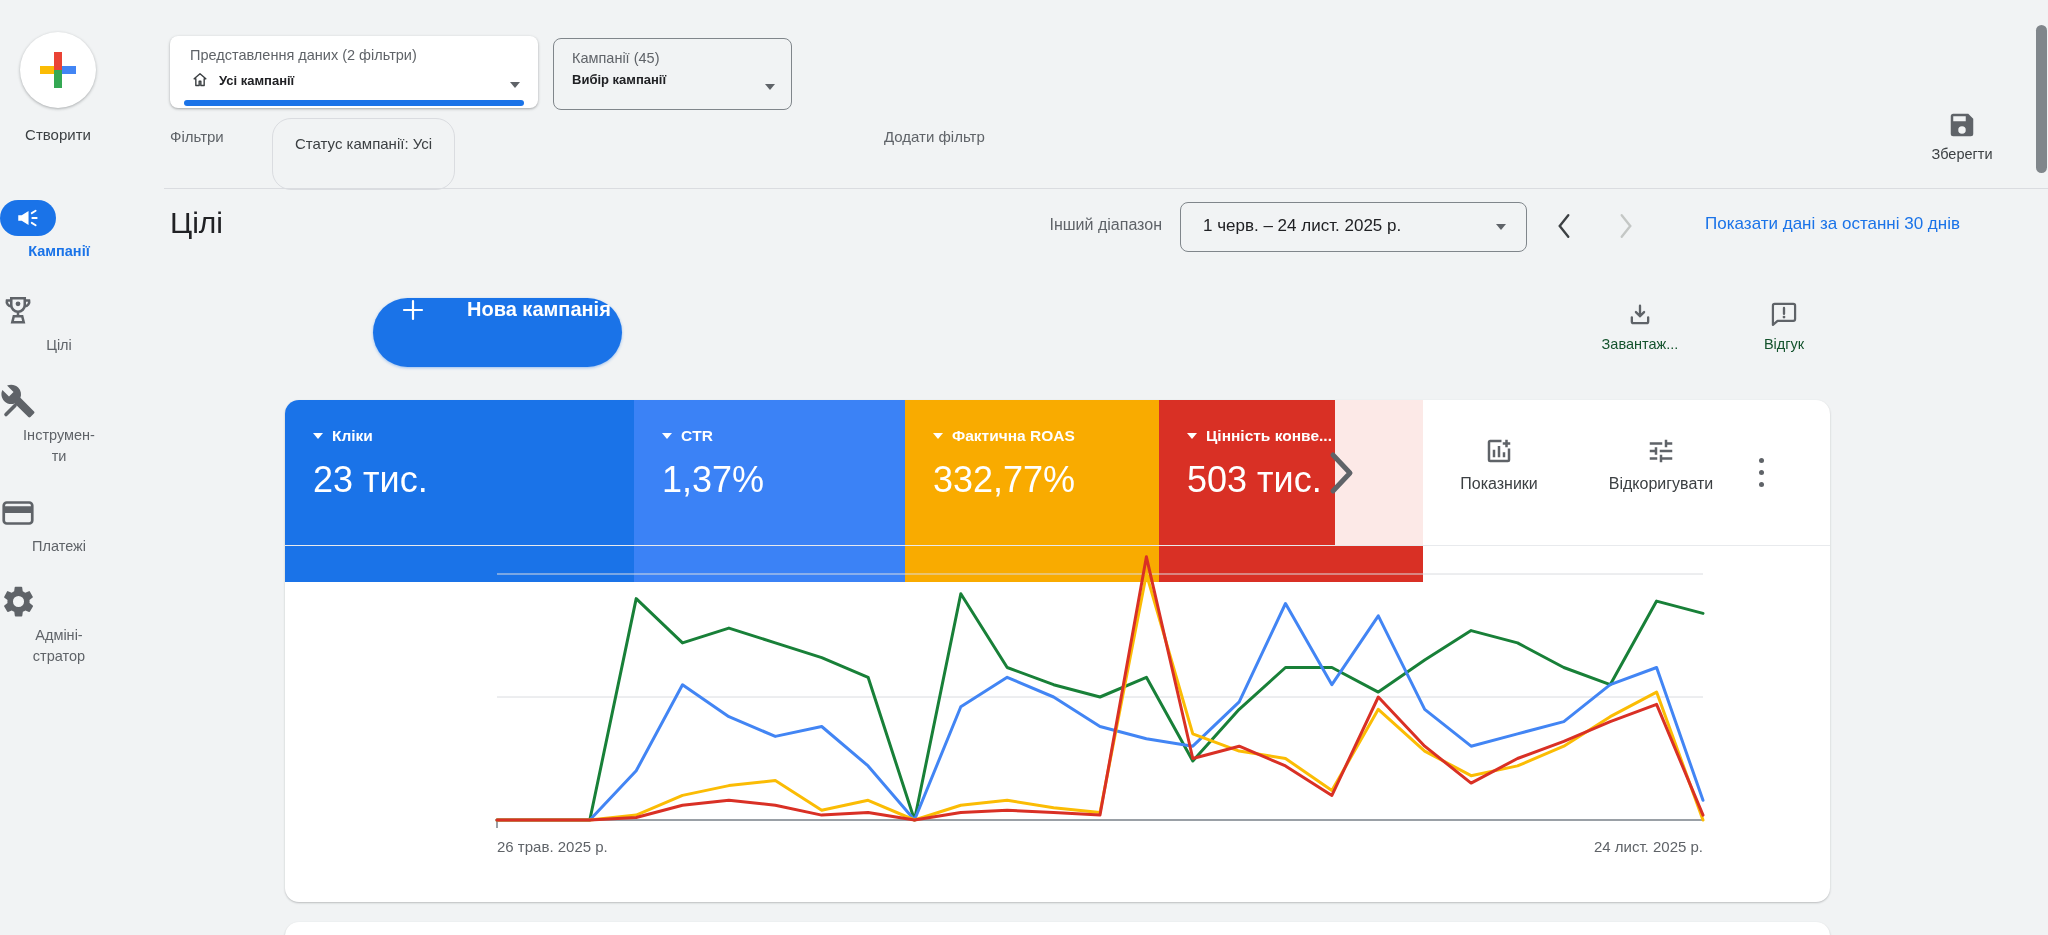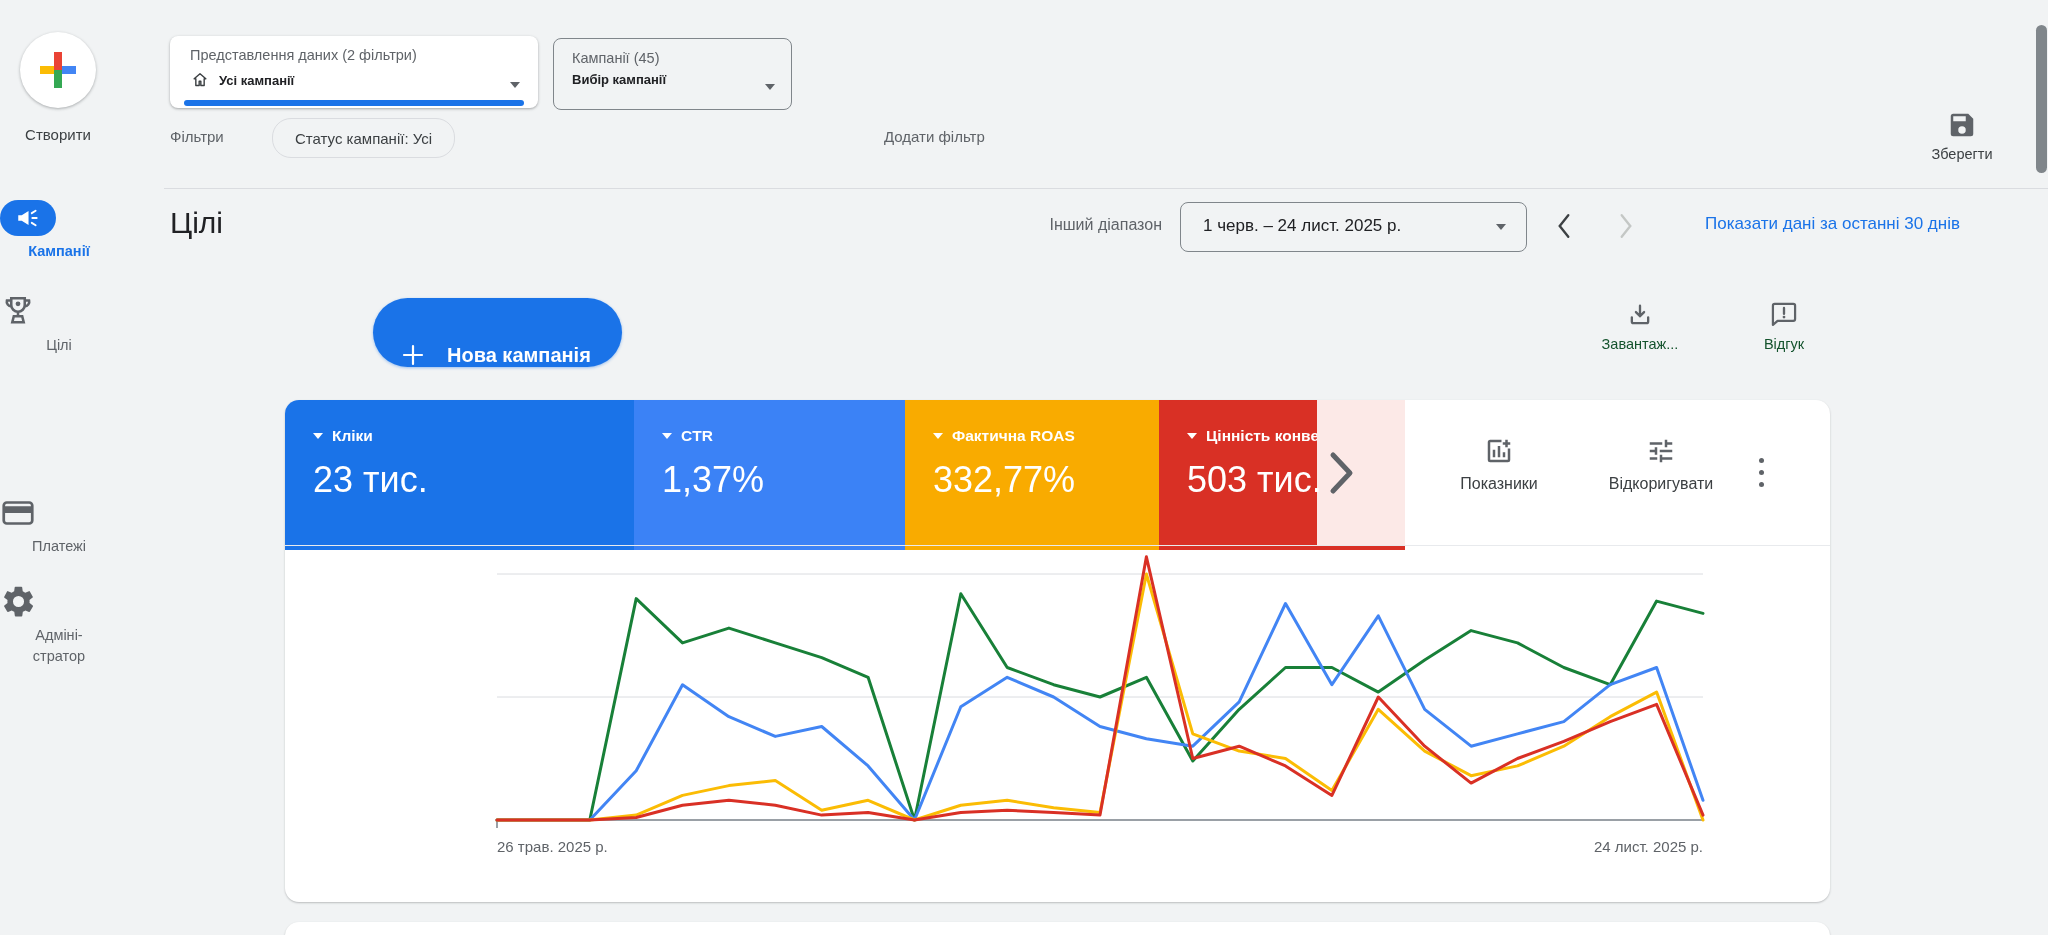--- a/index.html
+++ b/index.html
@@ -13,35 +13,35 @@
   
   .dd-card{position:absolute;background:#fff;border-radius:8px;box-shadow:0 1px 3px rgba(60,64,67,.3),0 1px 2px rgba(60,64,67,.15);}
   .dd-outline{position:absolute;border:1px solid #80868b;border-radius:8px;background:transparent;}
   .dd-title{position:absolute;left:20px;top:11px;font-size:14.5px;color:#5f6368;white-space:nowrap;}
   .dd-value{position:absolute;left:20px;top:34px;font-size:13px;font-weight:bold;color:#202124;display:flex;align-items:center;gap:9px;white-space:nowrap;}
   .caret{width:0;height:0;border-left:5.5px solid transparent;border-right:5.5px solid transparent;border-top:6.5px solid #5f6368;}
   .caret-w{width:0;height:0;border-left:5px solid transparent;border-right:5px solid transparent;border-top:6px solid #fff;}
   .blue-underline{position:absolute;left:14px;right:14px;bottom:2px;height:6px;border-radius:3px;background:#1a73e8;}
   
   .chip{position:absolute;top:118px;height:38px;border:1px solid #dadce0;border-radius:19px;
-        display:inline-flex;align-items:center;padding:0 22px;font-size:15px;color:#3c4043;white-space:nowrap;background:transparent;}
+        display:inline-flex;padding:16px 22px;font-size:15px;color:#3c4043;white-space:nowrap;background:transparent;}
   
   .side-item{position:absolute;left:0;width:118px;display:flex;flex-direction:column;}
   .side-label{font-size:14.5px;color:#5f6368;text-align:center;line-height:21px;white-space:pre-line;margin-top:5px;}
   
   .fab{position:absolute;left:20px;top:32px;width:76px;height:76px;border-radius:50%;background:#fff;
        box-shadow:0 1px 3px rgba(60,64,67,.4);display:flex;align-items:center;justify-content:center;cursor:pointer;}
   .new-campaign{position:absolute;left:373px;top:298px;width:249px;height:69px;border-radius:35px;background:#1a73e8;
-       box-shadow:0 1px 3px rgba(26,115,232,.4);display:flex;align-items:flex-end;color:#fff;font-size:20px;font-weight:bold;cursor:pointer;}
+       box-shadow:0 1px 3px rgba(26,115,232,.4);display:flex;align-items:flex-start;color:#fff;font-size:20px;font-weight:bold;cursor:pointer;gap:20px;}
   .icon-action{position:absolute;width:96px;display:flex;flex-direction:column;align-items:center;cursor:pointer;}
   .icon-action .lbl{margin-top:7px;font-size:14.5px;color:#14532d;white-space:nowrap;}
   
   .main-card{position:absolute;left:285px;top:400px;width:1545px;height:502px;background:#fff;border-radius:14px;
              box-shadow:0 1px 2px rgba(60,64,67,.3);overflow:hidden;}
-  .tile{position:absolute;top:0;height:150px;color:#fff;cursor:pointer;}
+  .tile{position:absolute;top:0;height:182px;color:#fff;cursor:pointer;padding-left:18px;}
   .tile .hd{position:absolute;left:28px;top:27px;display:flex;align-items:center;gap:9px;font-size:15.5px;font-weight:bold;white-space:nowrap;}
   .tile .val{position:absolute;left:28px;top:59px;font-size:36px;white-space:nowrap;z-index:3;}
   .pink-fade{position:absolute;top:0;right:0;width:88px;height:145px;background:#fce9e7;z-index:2;}
   .panel-btn{position:absolute;top:36px;display:flex;flex-direction:column;align-items:center;cursor:pointer;}
   .panel-btn .lbl{margin-top:9px;font-size:16px;color:#3c4043;white-space:nowrap;}
   .kebab{position:absolute;display:flex;flex-direction:column;gap:7px;cursor:pointer;padding:6px;}
   .kebab i{width:5px;height:5px;border-radius:50%;background:#5f6368;}
   .tiles-divider{position:absolute;left:0;right:0;top:145px;height:1px;background:#e8eaed;}
   .axis-label{position:absolute;font-size:15px;color:#5f6368;white-space:nowrap;}
   .bottom-card{position:absolute;left:285px;top:922px;width:1545px;height:40px;background:#fff;border-radius:14px 14px 0 0;
@@ -83,20 +83,28 @@
         <path d="M7.5 5H4.6a3 3 0 0 0 3 3.8"></path>
         <path d="M16.5 5h2.9a3 3 0 0 1-3 3.8"></path>
         <path d="M12 12.5v3"></path>
         <path d="M9.2 15.5h5.6l1 4H8.2l1-4z"></path>
       </g>
       <circle cx="12" cy="7.2" r="1.6" fill="#5f6368"></circle>
     </svg>
     <div class="side-label">Цілі</div>
   </div>
 
+  <div class="side-item" style="top:382px;">
+    <svg width="36" height="38" viewBox="0 0 24 24">
+      <path d="M22.7 19l-9.1-9.1c.9-2.3.4-5-1.5-6.9-2-2-5-2.4-7.4-1.3L9 6 6 9 1.6 4.7C.4 7.1.9 10.1 2.9 12.1c1.9 1.9 4.6 2.4 6.9 1.5l9.1 9.1c.4.4 1 .4 1.4 0l2.3-2.3c.5-.4.5-1.1.1-1.4z" fill="#5f6368"></path>
+      <path d="M4 21l6-6" stroke="#5f6368" stroke-width="2.4" stroke-linecap="round"></path>
+    </svg>
+    <div class="side-label">Інструмен-
+ти</div>
+  </div>
 
   <div class="side-item" style="top:495px;">
     <svg width="36" height="36" viewBox="0 0 24 24">
       <rect x="2.5" y="5" width="19" height="14" rx="2" fill="none" stroke="#5f6368" stroke-width="1.8"></rect>
       <rect x="2.5" y="7.5" width="19" height="4.5" fill="#5f6368"></rect>
     </svg>
     <div class="side-label">Платежі</div>
   </div>
 
   <div class="side-item" style="top:583px;">

